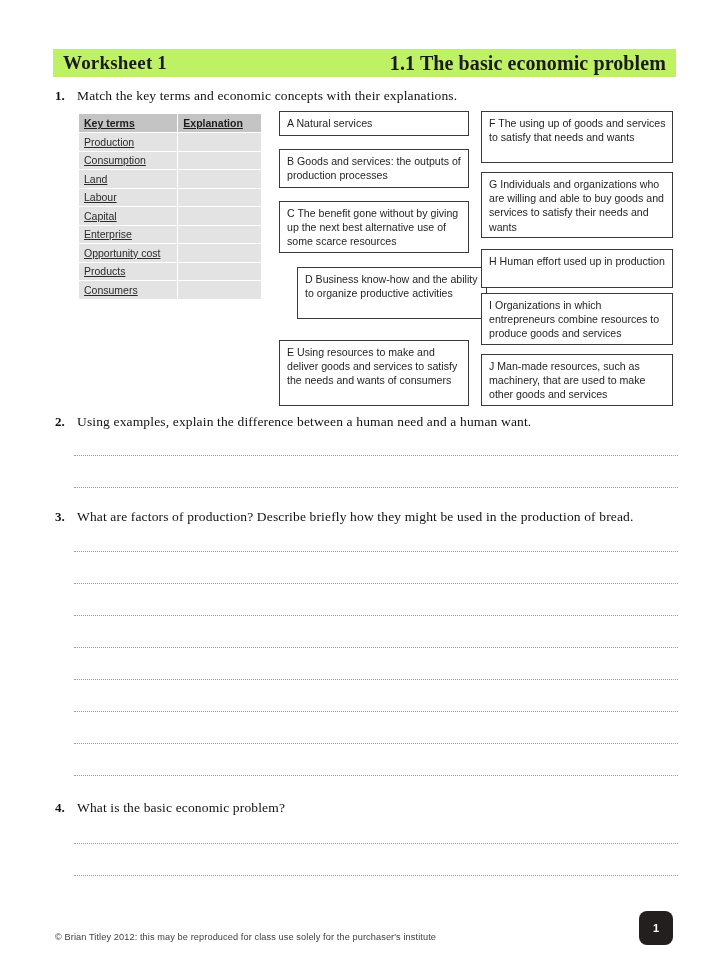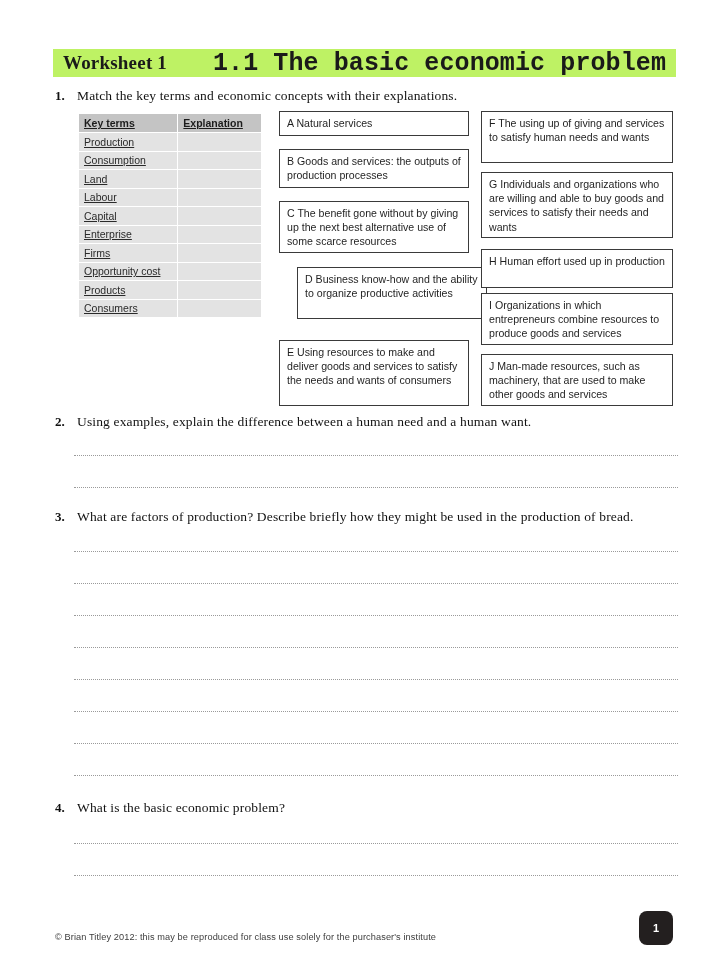--- a/index.html
+++ b/index.html
@@ -35,23 +35,23 @@
     box-sizing: border-box;
   }
   .header-title {
     font-family: "Liberation Serif", serif;
     font-weight: bold;
     font-size: 19px;
     color: #1a1a1a;
     letter-spacing: 0.2px;
   }
   .header-subtitle {
-    font-family: Liberation Mono, monospace;
-    font-weight: bold;
-    font-size: 25px;
+    font-family: Liberation Serif, serif;
+    font-weight: bold;
+    font-size: 20px;
     color: #1a1a1a;
     letter-spacing: 0.1px;
   }
 
   
   .q-row {
     position: absolute;
     display: flex;
     align-items: baseline;
   }
@@ -189,45 +189,41 @@
     </tr>
     <tr>
       <td class="kt-term">Capital</td>
       <td class="kt-exp"></td>
     </tr>
     <tr>
       <td class="kt-term">Enterprise</td>
       <td class="kt-exp"></td>
     </tr>
     <tr>
-      <td class="kt-term">Firms</td>
-      <td class="kt-exp"></td>
-    </tr>
-    <tr>
       <td class="kt-term">Opportunity cost</td>
       <td class="kt-exp"></td>
     </tr>
     <tr>
       <td class="kt-term">Products</td>
       <td class="kt-exp"></td>
     </tr>
     <tr>
       <td class="kt-term">Consumers</td>
       <td class="kt-exp"></td>
     </tr>
   </tbody>
     </table>
 
   <div class="concept-box" style="left:279px; top:111px; width:190px; height:25px;">A Natural services</div>
   <div class="concept-box" style="left:279px; top:149px; width:190px; height:39px;">B Goods and services: the outputs of production processes</div>
   <div class="concept-box" style="left:279px; top:201px; width:190px; height:52px;">C The benefit gone without by giving up the next best alternative use of some scarce resources</div>
   <div class="concept-box" style="left:297px; top:267px; width:190px; height:52px;">D Business know-how and the ability to organize productive activities</div>
   <div class="concept-box" style="left:279px; top:340px; width:190px; height:66px;">E Using resources to make and deliver goods and services to satisfy the needs and wants of consumers</div>
 
-  <div class="concept-box" style="left:481px; top:111px; width:192px; height:52px;">F The using up of giving and services to satisfy human needs and wants</div>
+  <div class="concept-box" style="left:481px; top:111px; width:192px; height:52px;">F The using up of goods and services to satisfy that needs and wants</div>
   <div class="concept-box" style="left:481px; top:172px; width:192px; height:66px;">G Individuals and organizations who are willing and able to buy goods and services to satisfy their needs and wants</div>
   <div class="concept-box" style="left:481px; top:249px; width:192px; height:39px;">H Human effort used up in production</div>
   <div class="concept-box" style="left:481px; top:293px; width:192px; height:52px;">I Organizations in which entrepreneurs combine resources to produce goods and services</div>
   <div class="concept-box" style="left:481px; top:354px; width:192px; height:52px;">J Man-made resources, such as machinery, that are used to make other goods and services</div>
 
   <div class="q-row" style="left:55px; top:414px;">
     <span class="q-num">2.</span>
     <span class="q-text">Using examples, explain the difference between a human need and a human want.</span>
   </div>
   <div class="dotline" style="left:74px; top:455px; width:604px;"></div>

